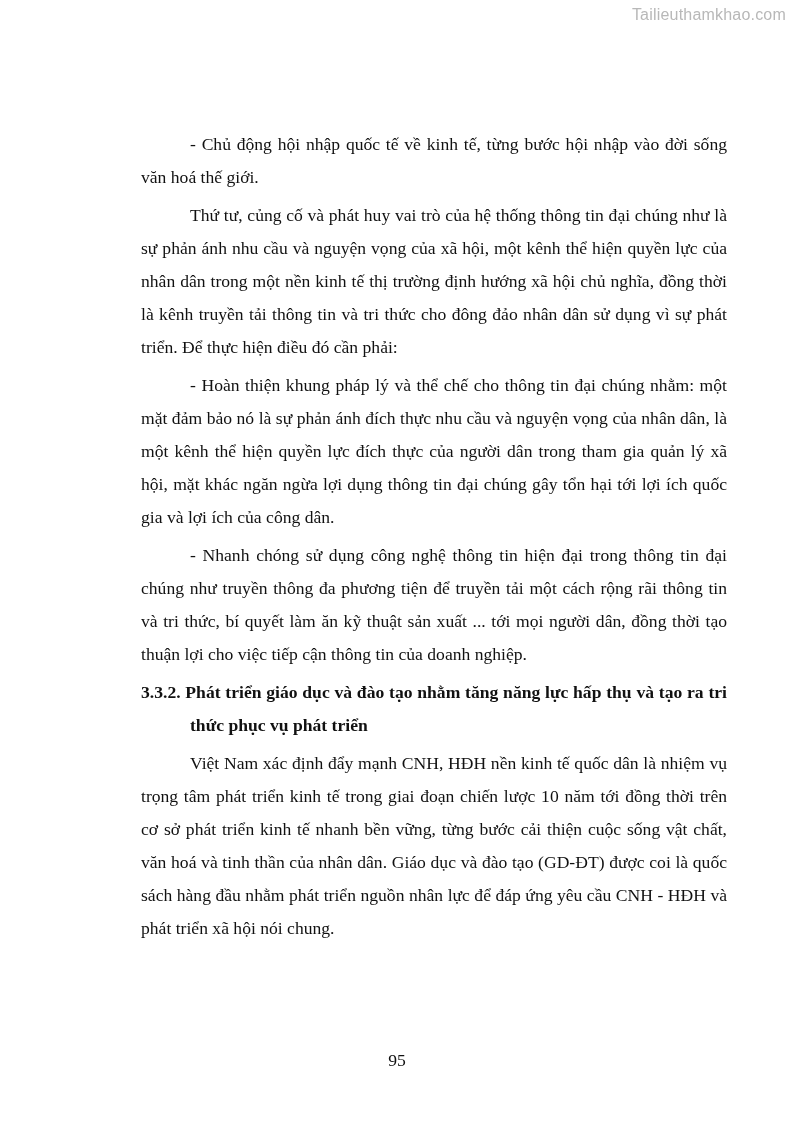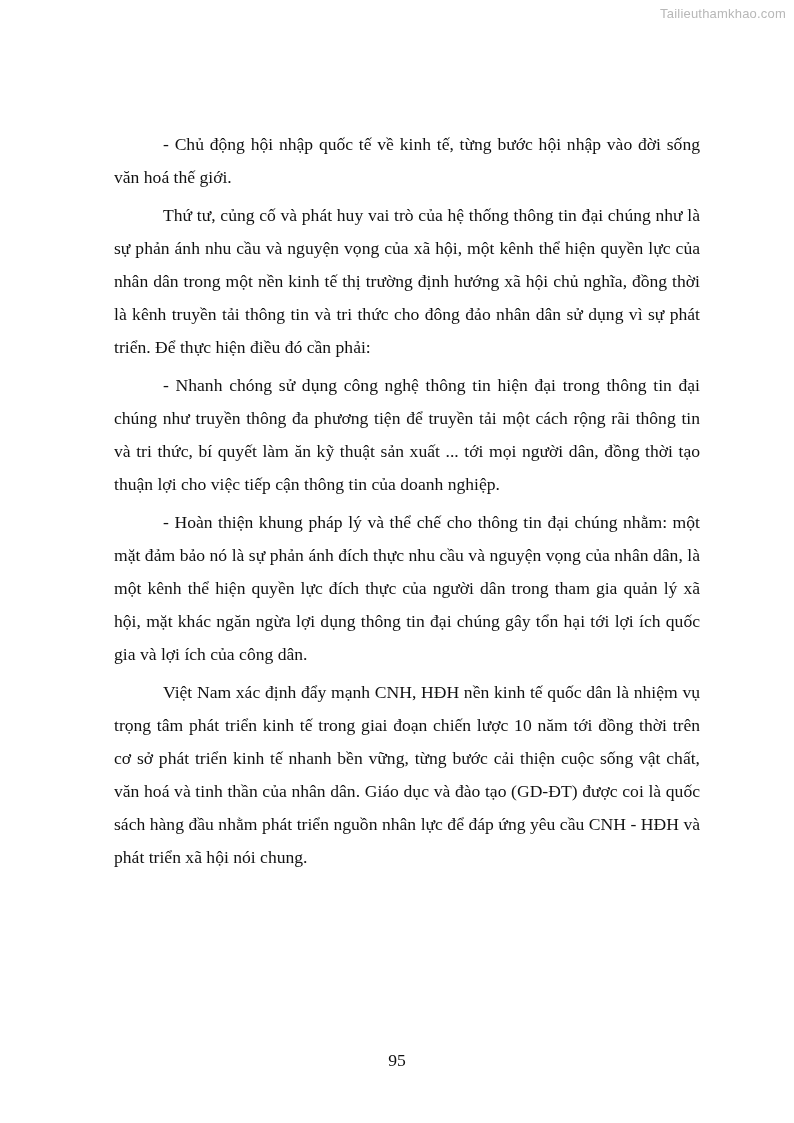--- a/index.html
+++ b/index.html
@@ -13,27 +13,27 @@
     position: relative;
     overflow: hidden;
     font-family: "Liberation Serif", "DejaVu Serif", serif;
     color: #111111;
   }
   .watermark {
     position: absolute;
     top: 6px;
     right: 8px;
     font-family: "Liberation Sans", "DejaVu Sans", sans-serif;
-    font-size: 13px;
+    font-size: 16px;
     color: #b8b8b8;
     letter-spacing: 0.2px;
   }
   .page {
     position: absolute;
-    left: 114px;
+    left: 141px;
     top: 128px;
     width: 586px;
   }
   .para {
     font-size: 17.6px;
     line-height: 33px;
     text-align: justify;
     margin: 0 0 5px 0;
   }
   .indent {
@@ -62,22 +62,23 @@
 </head>
 <body>
 
 <div class="watermark">Tailieuthamkhao.com</div>
 
 <div class="page">
   <p class="para indent">- Chủ động hội nhập quốc tế về kinh tế, từng bước hội nhập vào đời sống văn hoá thế giới.</p>
 
   <p class="para indent"><span class="it">Thứ tư</span><span>, củng cố và phát huy vai trò của hệ thống thông tin đại chúng như là sự phản ánh nhu cầu và nguyện vọng của xã hội, một kênh thể hiện quyền lực của nhân dân trong một nền kinh tế thị trường định hướng xã hội chủ nghĩa, đồng thời là kênh truyền tải thông tin và tri thức cho đông đảo nhân dân sử dụng vì sự phát triển. Để thực hiện điều đó cần phải:</span></p>
 
+  <p class="para indent">- Hoàn thiện khung pháp lý và thể chế cho thông tin đại chúng nhằm: một mặt đảm bảo nó là sự phản ánh đích thực nhu cầu và nguyện vọng của nhân dân, là một kênh thể hiện quyền lực đích thực của người dân trong tham gia quản lý xã hội, mặt khác ngăn ngừa lợi dụng thông tin đại chúng gây tổn hại tới lợi ích quốc gia và lợi ích của công dân.</p>
+
   <p class="para indent">- Nhanh chóng sử dụng công nghệ thông tin hiện đại trong thông tin đại chúng như truyền thông đa phương tiện để truyền tải một cách rộng rãi thông tin và tri thức, bí quyết làm ăn kỹ thuật sản xuất ... tới mọi người dân, đồng thời tạo thuận lợi cho việc tiếp cận thông tin của doanh nghiệp.</p>
 
-  <p class="para indent">- Hoàn thiện khung pháp lý và thể chế cho thông tin đại chúng nhằm: một mặt đảm bảo nó là sự phản ánh đích thực nhu cầu và nguyện vọng của nhân dân, là một kênh thể hiện quyền lực đích thực của người dân trong tham gia quản lý xã hội, mặt khác ngăn ngừa lợi dụng thông tin đại chúng gây tổn hại tới lợi ích quốc gia và lợi ích của công dân.</p>
-
+  <h2 class="heading">3.3.2. Phát triển giáo dục và đào tạo nhằm tăng năng lực hấp thụ và tạo ra tri thức phục vụ phát triển</h2>
 
   <p class="para indent">Việt Nam xác định đẩy mạnh CNH, HĐH nền kinh tế quốc dân là nhiệm vụ trọng tâm phát triển kinh tế trong giai đoạn chiến lược 10 năm tới đồng thời trên cơ sở phát triển kinh tế nhanh bền vững, từng bước cải thiện cuộc sống vật chất, văn hoá và tinh thần của nhân dân. Giáo dục và đào tạo (GD-ĐT) được coi là quốc sách hàng đầu nhằm phát triển nguồn nhân lực để đáp ứng yêu cầu CNH - HĐH và phát triển xã hội nói chung.</p>
 
 </div>
 
 <div class="page-number">95</div>
 
 </body></html>

